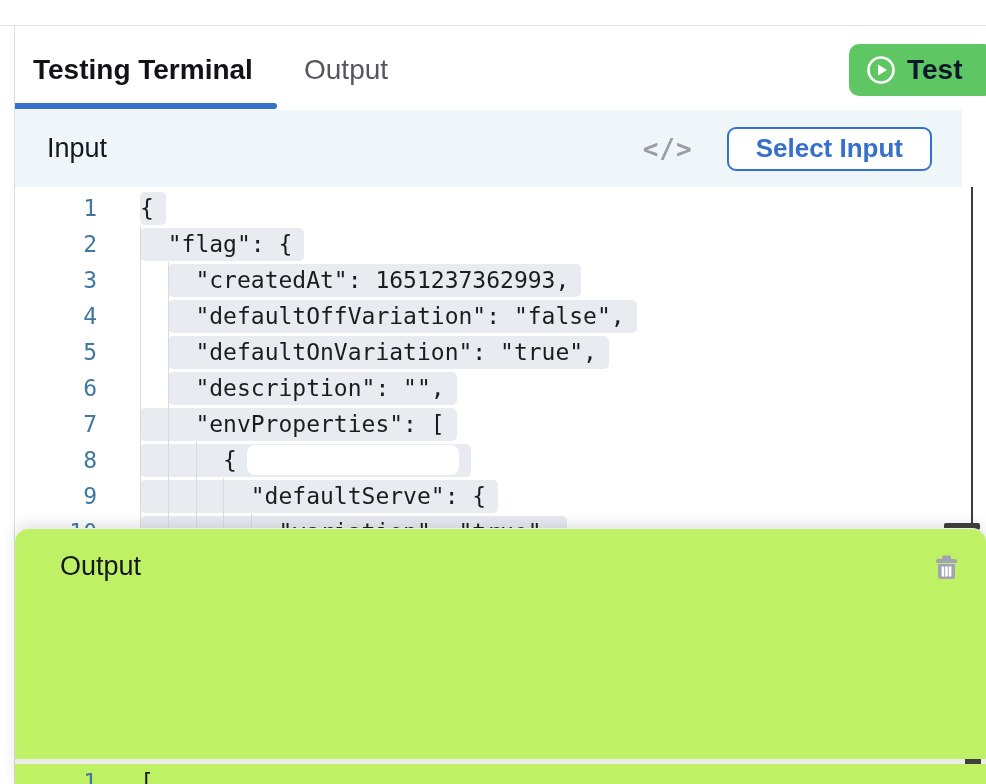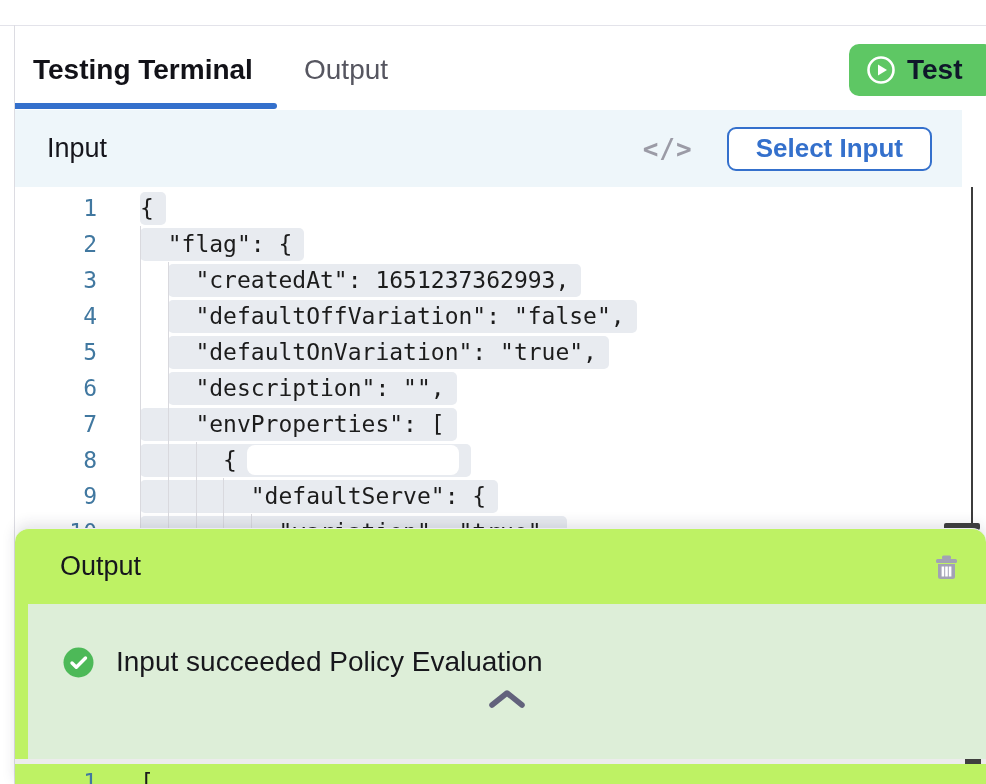--- a/index.html
+++ b/index.html
@@ -164,38 +164,20 @@
             <rect x="9" y="3.5" width="9" height="4" rx="1.5" fill="#a2a2b5"></rect>
             <path d="M5 12 h17 v12.5 a2.5 2.5 0 0 1 -2.5 2.5 h-12 a2.5 2.5 0 0 1 -2.5 -2.5 z" fill="#a2a2b5"></path>
             <rect x="8.6" y="14.5" width="2.6" height="10" fill="#fff"></rect>
             <rect x="12.2" y="14.5" width="2.6" height="10" fill="#fff"></rect>
             <rect x="15.8" y="14.5" width="2.6" height="10" fill="#fff"></rect>
           </svg>
         </span>
       </button>
     </div>
 
-    <div class="banner">
-      <div class="banner-row">
-        <span style="display:flex;">
-          <svg width="31" height="31" viewBox="0 0 31 31">
-            <circle cx="15.5" cy="15.5" r="15" fill="#4db958"></circle>
-            <path d="M9 16 l4.3 4.3 L22.5 11" fill="none" stroke="#fff" stroke-width="3.4" stroke-linecap="round" stroke-linejoin="round"></path>
-          </svg>
-        </span>
-        <span class="banner-text">Input succeeded Policy Evaluation</span>
-      </div>
-      <button class="collapse-btn">
-        <span style="display:flex;">
-          <svg width="38" height="22" viewBox="0 0 38 22">
-            <polyline points="4,17 19,5 34,17" fill="none" stroke="#62627c" stroke-width="5.5" stroke-linecap="round" stroke-linejoin="round"></polyline>
-          </svg>
-        </span>
-      </button>
-    </div>
 
     <div class="result-strip">
       <div class="result-dark-seg"></div>
     </div>
     <div class="result-lines">
         <div class="code-line">
           <span class="ln">1</span>
           <span class="line-body"><span>[</span></span>
         </div>
       </div>

